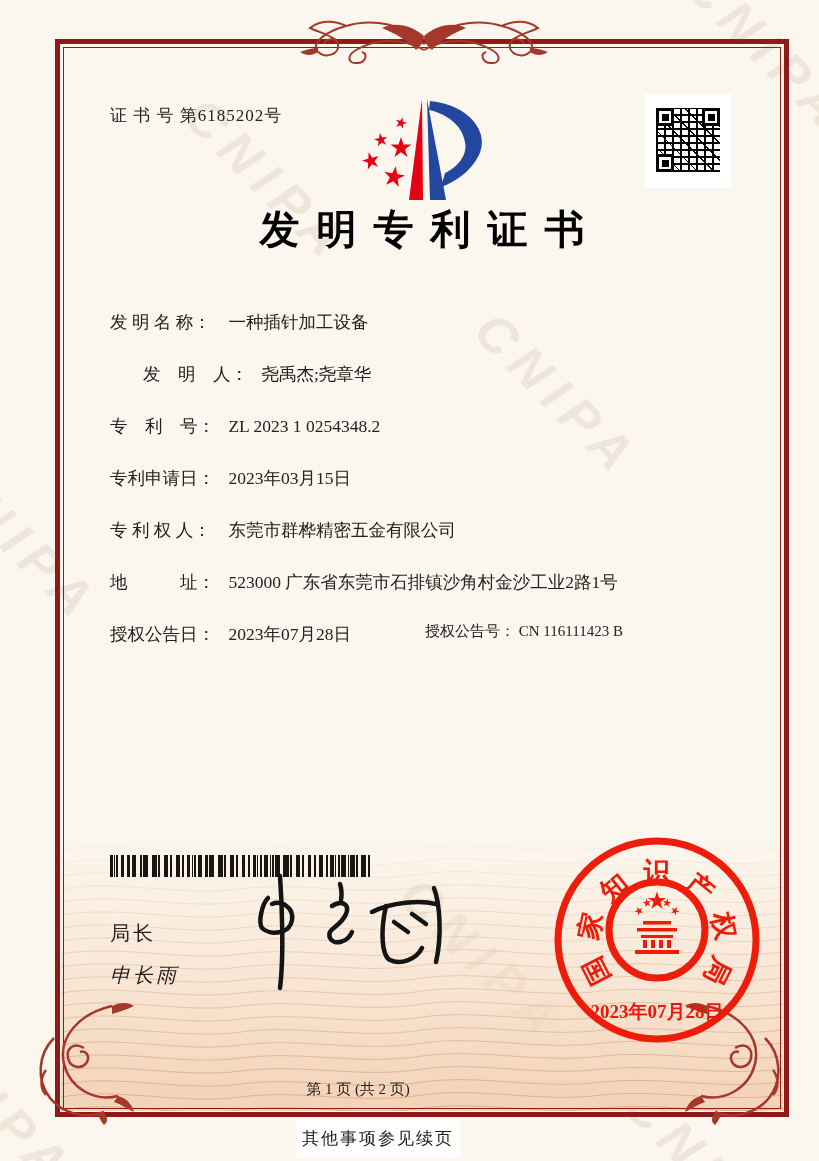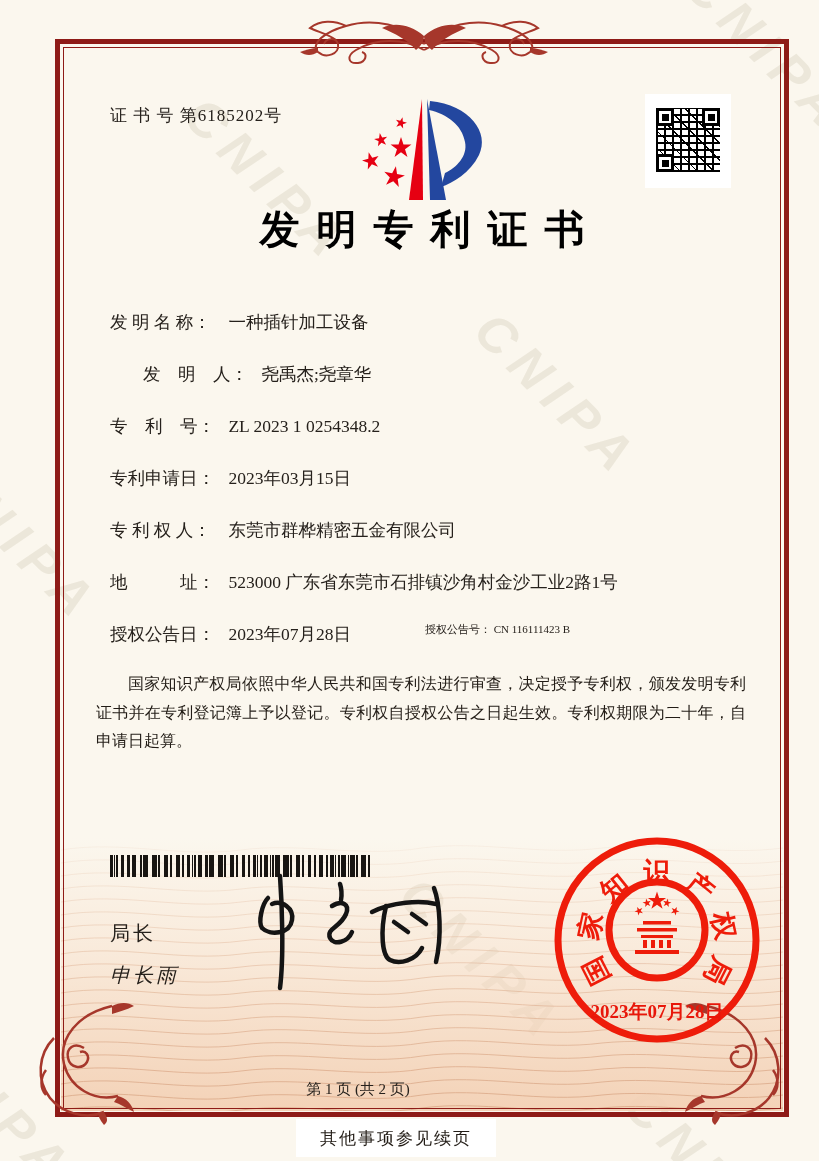--- a/index.html
+++ b/index.html
@@ -61,21 +61,21 @@
   .title {
     position:absolute; left:55px; top:202px; width:734px;
     text-align:center; font-size:40px; font-weight:700;
     letter-spacing:17px; padding-left:17px; color:#000000; z-index:3;
   }
 
   
   .field-row { position:absolute; left:110px; font-size:17.5px; z-index:3; white-space:nowrap; }
   .field-label { display:inline-block; min-width:114px; }
   .field-value { }
-  .grant-pair { position:absolute; left:425px; top:622px; font-size:11px; z-index:3; white-space:nowrap; }
+  .grant-pair { position:absolute; left:425px; top:622px; font-size:15px; z-index:3; white-space:nowrap; }
 
   
   .body-text {
     position:absolute; left:96px; top:670px; width:650px; z-index:3;
     font-size:16px; line-height:28.5px; text-align:justify; color:#221c16;
   }
   .body-text p { text-indent:2em; }
 
   
   .barcode {
@@ -89,21 +89,21 @@
                     font-size:20px; letter-spacing:3px; z-index:3; }
   .director-name  { position:absolute; left:110px; top:962px; font-family:"Liberation Sans",sans-serif;
                     font-size:20px; letter-spacing:3px; z-index:3;font-style:italic; }
   .signature { position:absolute; left:228px; top:870px; z-index:4; }
   .seal { position:absolute; left:547px; top:835px; z-index:4; }
   .seal text { font-family:"Liberation Serif",serif; font-weight:bold; }
 
   .page-info { position:absolute; left:55px; top:1080px; width:606px; text-align:center;
                font-size:15px; z-index:3; }
   .note-box {
-    position:absolute; left:296px; top:1119px; width:200px; height:38px; background:#ffffff;
+    position:absolute; left:296px; top:1119px; width:164px; height:38px; background:#ffffff;
     display:flex; align-items:center; justify-content:center;
     font-size:17px; letter-spacing:2px; z-index:3; color:#221c16;
   }
 
   
   .orn-top { position:absolute; left:294px; top:10px; z-index:3; }
   .orn-bl  { position:absolute; left:26px;  top:1000px; z-index:3; }
   .orn-br  { position:absolute; left:683px; top:1000px; z-index:3; transform:scaleX(-1); }
 </style>
 </head>
@@ -259,21 +259,20 @@
 <div class="field-row" style="top:622px;">
   <span class="field-label">授权公告日：</span>
   <span class="field-value">2023年07月28日</span>
 </div>
 <div class="grant-pair">
   <span class="field-label" style="min-width:0;">授权公告号：</span>
   <span class="field-value">CN 116111423 B</span>
 </div>
 
 <div class="body-text">
-  <p>国家知识产权局依照中华人民共和国专利法进行审查，决定授予专利权，颁发发明专利证书并在专利登记簿上予以登记。专利权自授权公告之日起生效。专利权期限为二十年，自申请日起算。</p>
 </div>
 
 <div class="barcode"></div>
 
 <div class="director-title">局长</div>
 <div class="director-name">申长雨</div>
 
 <svg class="signature" width="235" height="125" viewBox="0 0 235 125">
   <g fill="none" stroke="#141414" stroke-width="4.5" stroke-linecap="round">
     <path d="M40,28 C34,34 30,52 34,58 C42,66 62,64 64,50 C66,38 54,30 44,34"></path>

